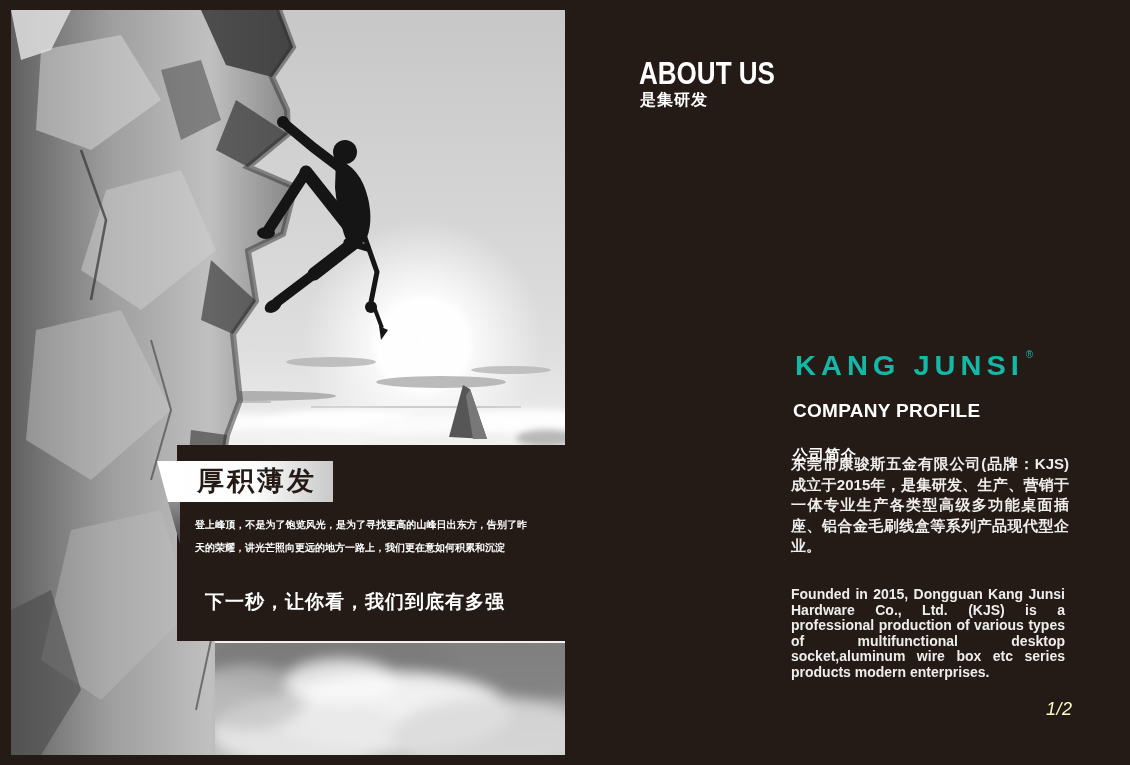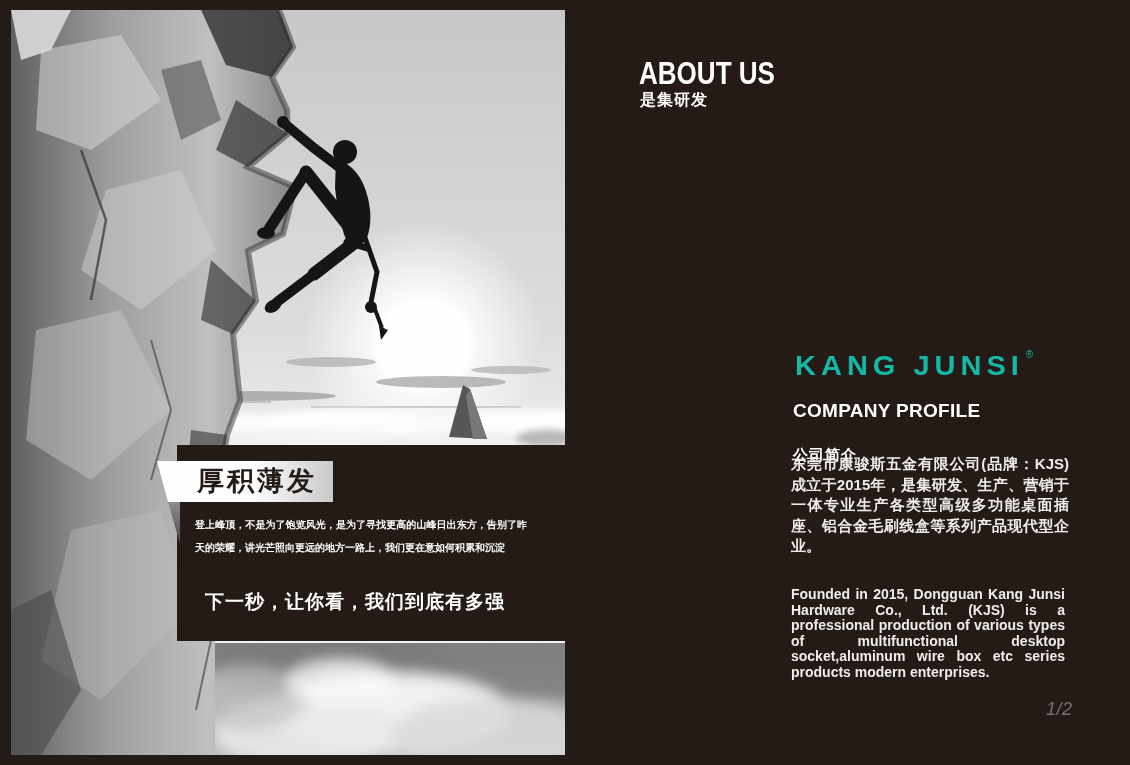--- a/index.html
+++ b/index.html
@@ -82,21 +82,21 @@
     text-align: justify;
   }
   .profile-text-en {
     position: absolute; left: 791px; top: 559px; width: 274px;
     font-size: 14px; line-height: 15.5px; color: #efedeb; font-weight: bold;
     text-align: justify;
     margin-top: 28px;
   }
   .page-number {
     position: absolute; left: 1046px; top: 699px;
-    font-size: 18px; font-style: italic; color: #737373; letter-spacing: 0.5px;
+    font-size: 18px; font-style: italic; color: #fef9c3; letter-spacing: 0.5px;
   }
 </style>
 </head>
 <body>
 
 <div class="page">
 
   <div class="photo-wrap">
     <svg width="554" height="745" viewBox="0 0 554 745">
       <defs>

